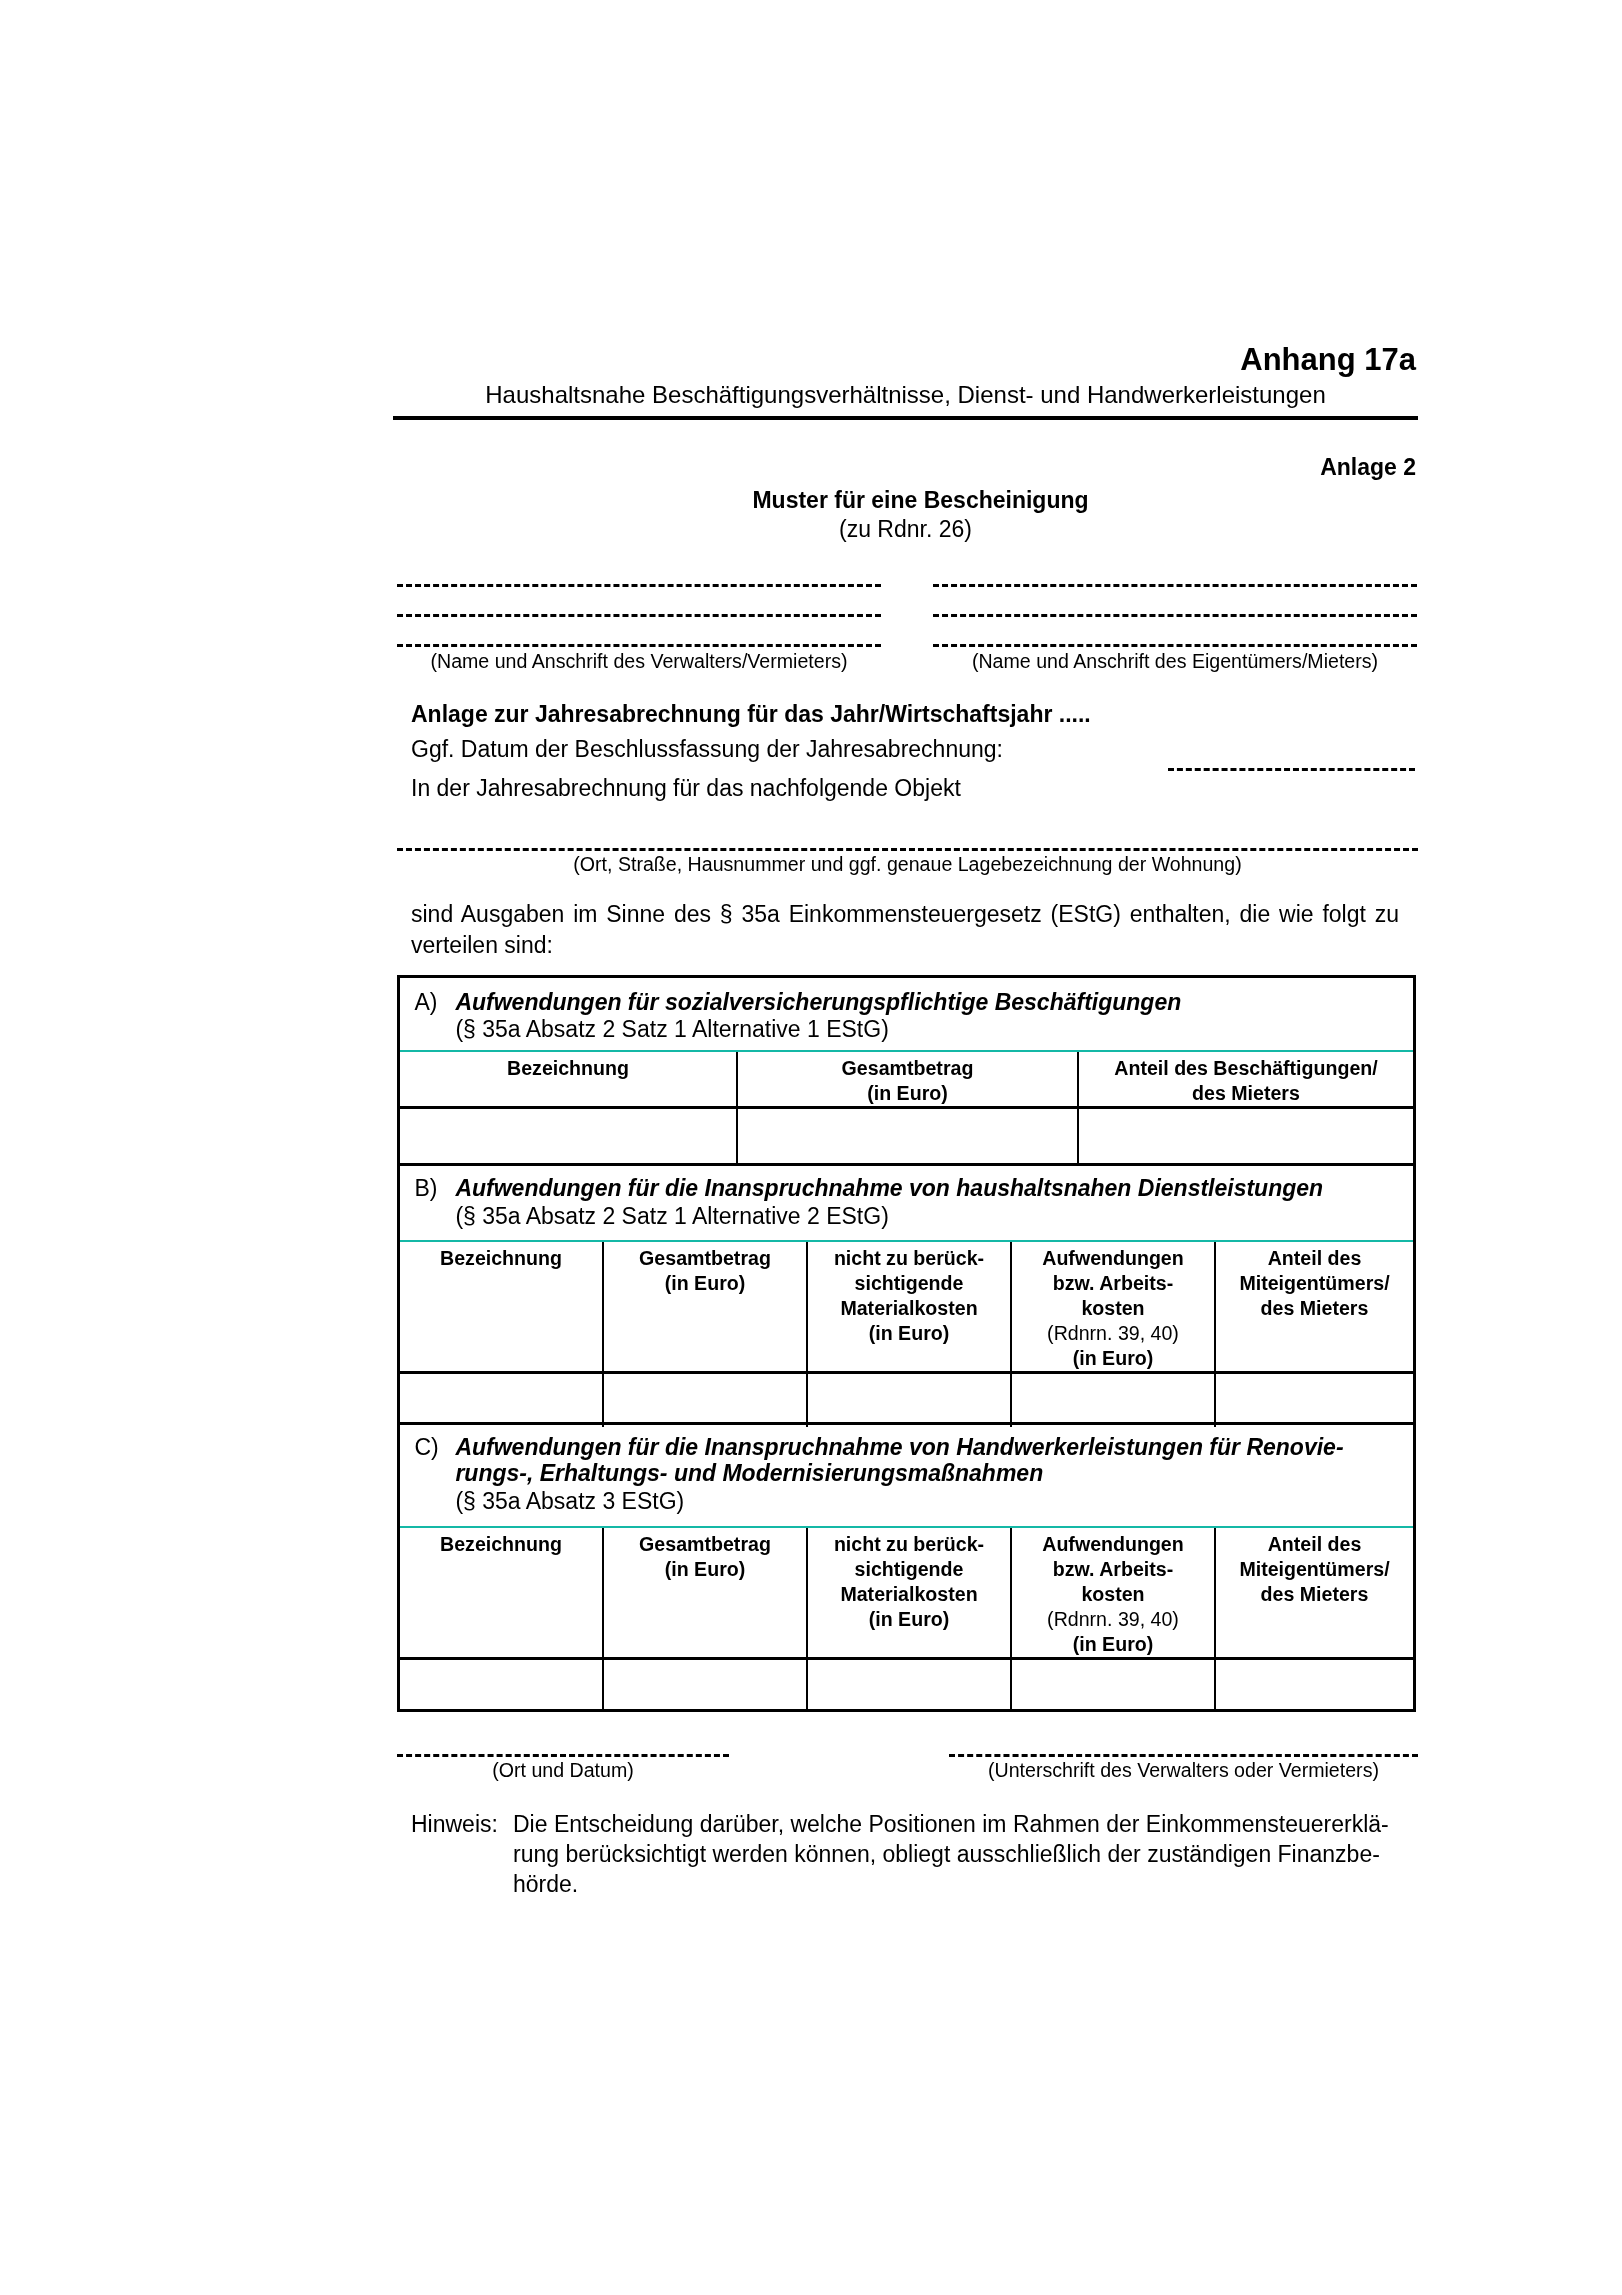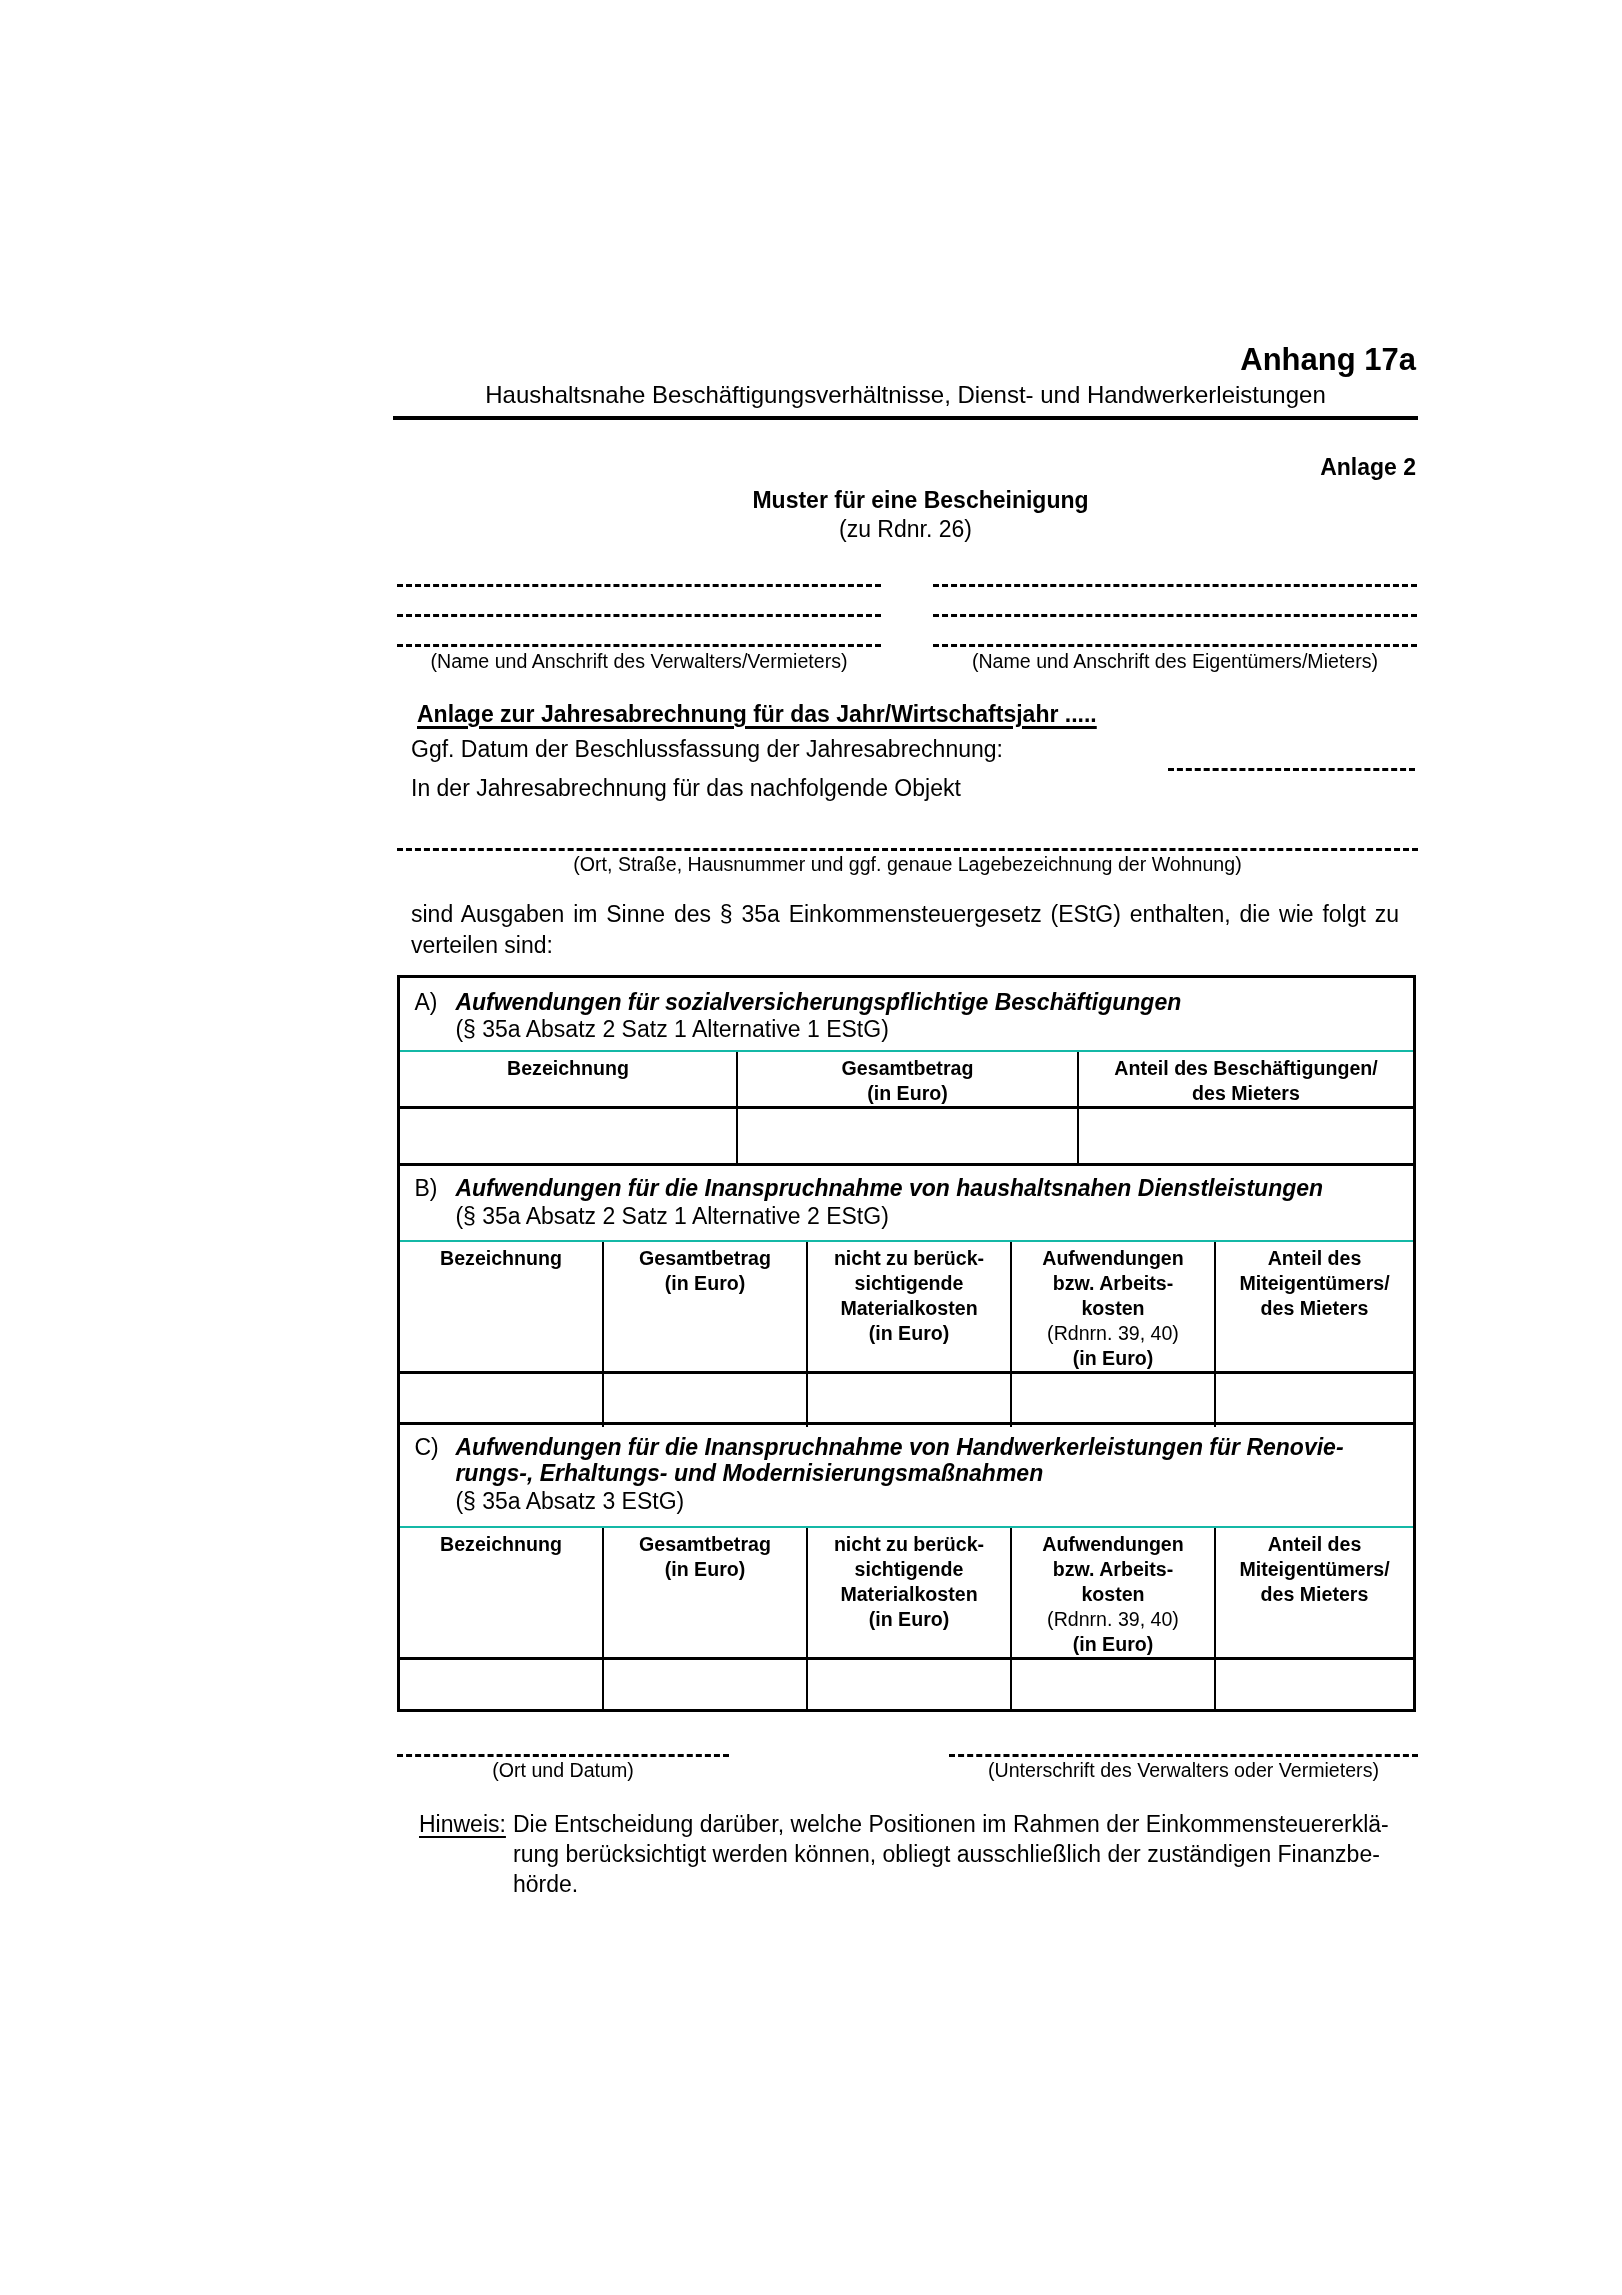--- a/index.html
+++ b/index.html
@@ -11,21 +11,21 @@
   #subtitle { top: 381px; left: 393px; width: 1025px; text-align: center; font-size: 24px; }
   #rule { top: 416px; left: 393px; width: 1025px; height: 3.9px; background: #000; }
   #anlage { top: 454px; font-size: 23px; font-weight: bold; }
   #muster { top: 487px; left: 408px; width: 1025px; text-align: center; font-size: 23px; font-weight: bold; }
   #rdnr { top: 516px; left: 393px; width: 1025px; text-align: center; font-size: 23px; }
 
   .dash { position: absolute; height: 0; border-top: 3.3px dashed #000; }
   .caption { position: absolute; font-size: 19.6px; text-align: center; white-space: nowrap; }
 
   .body-text { position: absolute; font-size: 23px; white-space: nowrap; }
-  #anlage-jahr { font-weight: bold; text-decoration: underline; text-decoration-thickness: 2.6px; text-underline-offset: 3.9px; margin-left: 6px; }
+  #anlage-jahr { font-weight: bold; text-decoration-thickness: 2.6px; text-underline-offset: 3.9px; }
 
   #intro { top: 899px; left: 411px; width: 988px; font-size: 23px; line-height: 31px; text-align: justify; }
 
   
   #tbl { position: absolute; left: 397px; top: 975px; width: 1019px; height: 737px;
          border: 3.3px solid #000; box-sizing: border-box; }
   .sec { position: absolute; left: 0; right: 0; }
   .sec-sep { border-top: 3.3px solid #000; }
   .sec-title { position: absolute; left: 14.4px; top: 0; font-size: 23px; line-height: 27.5px; }
   .sec-letter { position: absolute; left: 0; }
@@ -34,21 +34,21 @@
   .grid { position: absolute; left: 0; right: 0; border-top: 2px solid #14b8a6; }
   .hrow { position: absolute; left: 0; right: 0; display: flex; }
   .hcell { box-sizing: border-box; border-right: 2px solid #000; text-align: center;
            font-size: 19.6px; font-weight: bold; line-height: 25px; padding-top: 3.9px; height: 100%; }
   .hcell:last-child { border-right: none; }
   .hcell .normal { font-weight: normal; }
   .drow { position: absolute; left: 0; right: 0; display: flex; border-top: 3.3px solid #000; }
   .dcell { box-sizing: border-box; border-right: 2px solid #000; height: 100%; }
   .dcell:last-child { border-right: none; }
 
-  #hinweis-label { text-decoration: underline; text-decoration-thickness: 2px; text-underline-offset: 3.9px; margin-left: 8px; }
+  #hinweis-label { text-decoration-thickness: 2px; text-underline-offset: 3.9px; }
 </style>
 </head>
 <body>
 
 <div id="anhang" class="abs title-right">Anhang 17a</div>
 <div id="subtitle" class="abs">Haushaltsnahe Beschäftigungsverhältnisse, Dienst- und Handwerkerleistungen</div>
 <div id="rule" class="abs"></div>
 <div id="anlage" class="abs title-right">Anlage 2</div>
 <div id="muster" class="abs">Muster für eine Bescheinigung</div>
 <div id="rdnr" class="abs">(zu Rdnr. 26)</div>

